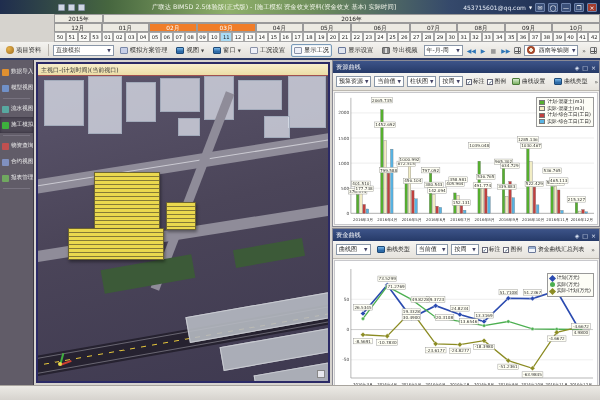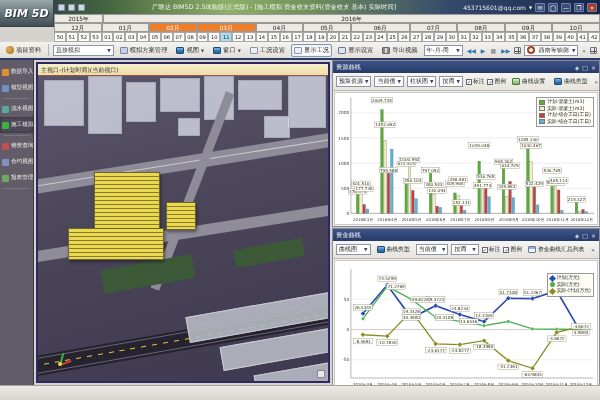--- a/index.html
+++ b/index.html
@@ -130,21 +130,20 @@
       <span class="tb-acct">453715601@qq.com</span>
       <span class="drop" style="color:#fff">▼</span>
       <span class="winbtn">✉</span>
       <span class="winbtn">◯</span>
       <span class="winbtn">—</span>
       <span class="winbtn">❐</span>
       <span class="winbtn close">×</span>
     </div>
   </div>
 
-  <div class="logo">BIM 5D</div>
 
   <div class="timeline">
     <div class="tl-row tl-years" id="tl-years">
         <div class="tl-year" style="flex: 4 1 0%;">2015年</div>
         <div class="tl-year" style="flex: 42 1 0%;">2016年</div>
       </div>
     <div class="tl-row tl-months" id="tl-months">
         <div class="tl-month" style="flex: 4 1 0%;">12月</div>
         <div class="tl-month" style="flex: 4 1 0%;">01月</div>
         <div class="tl-month hl" style="flex: 4 1 0%;">02月</div>

